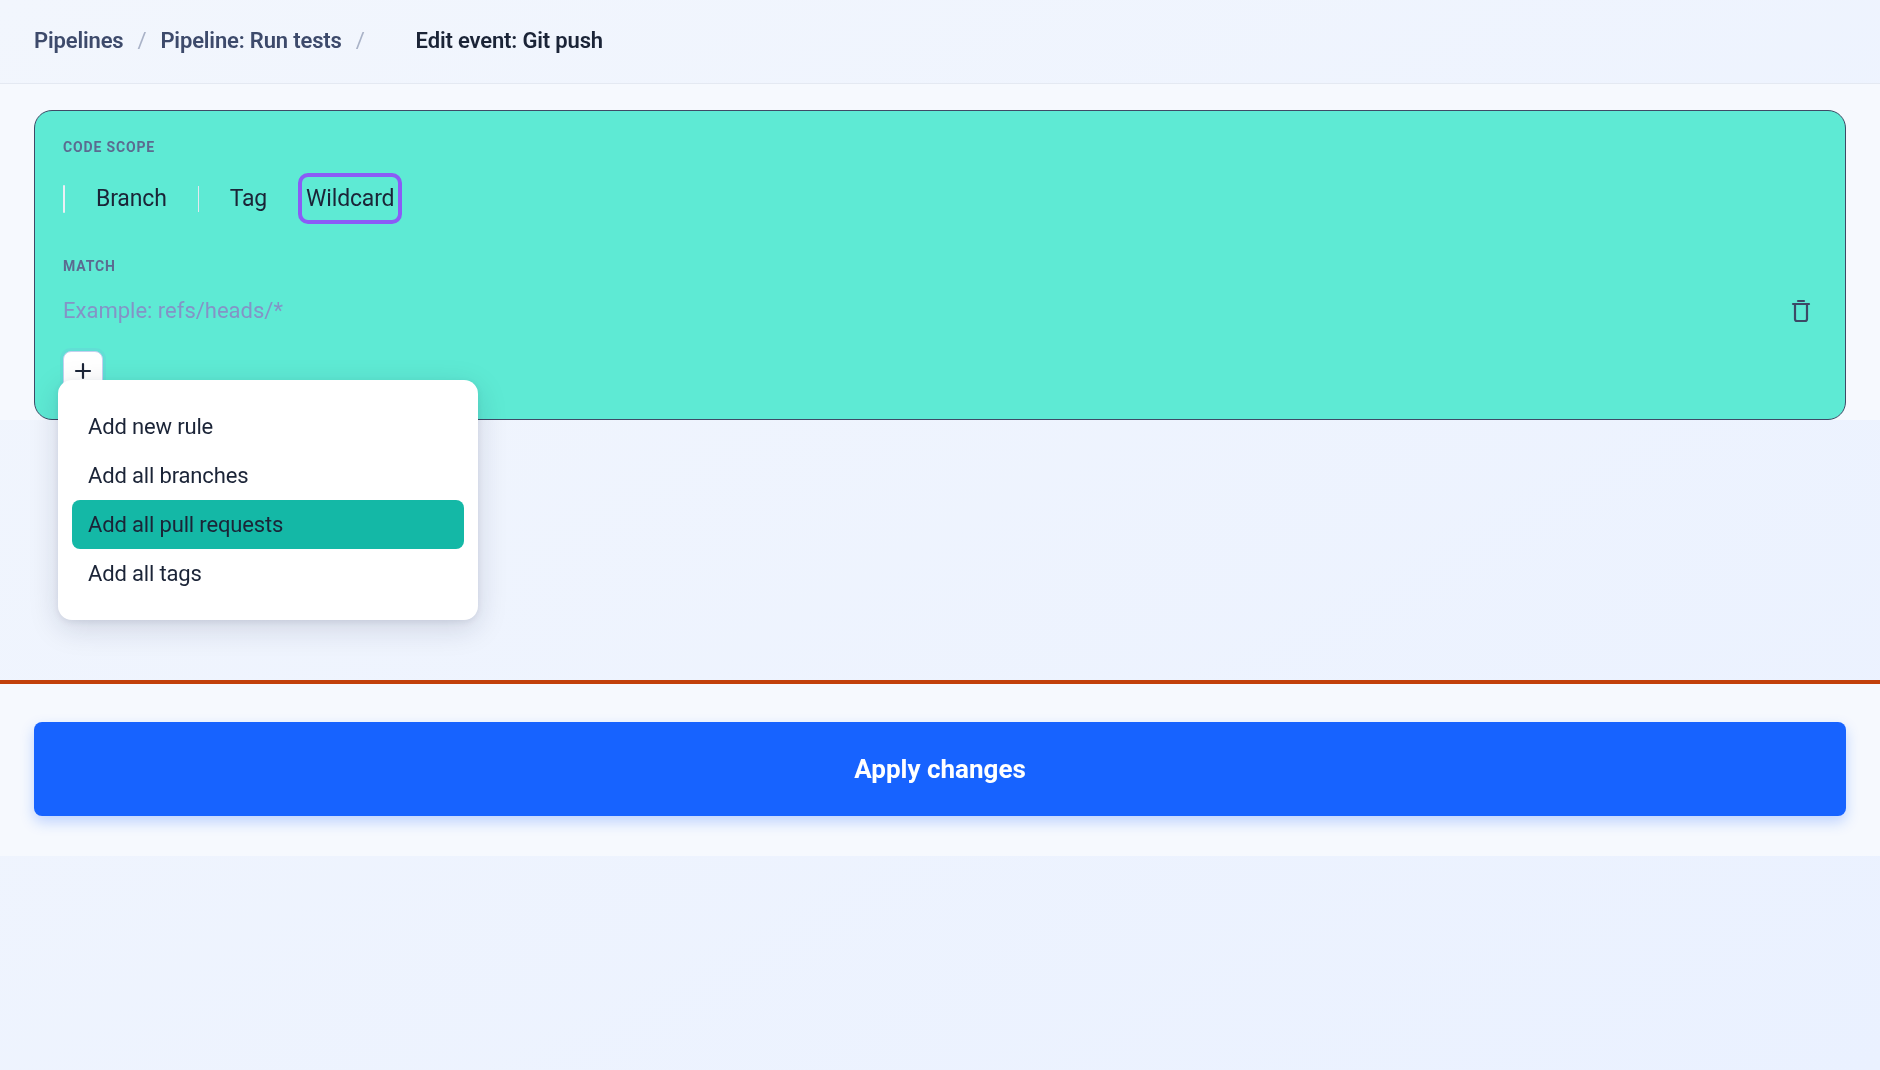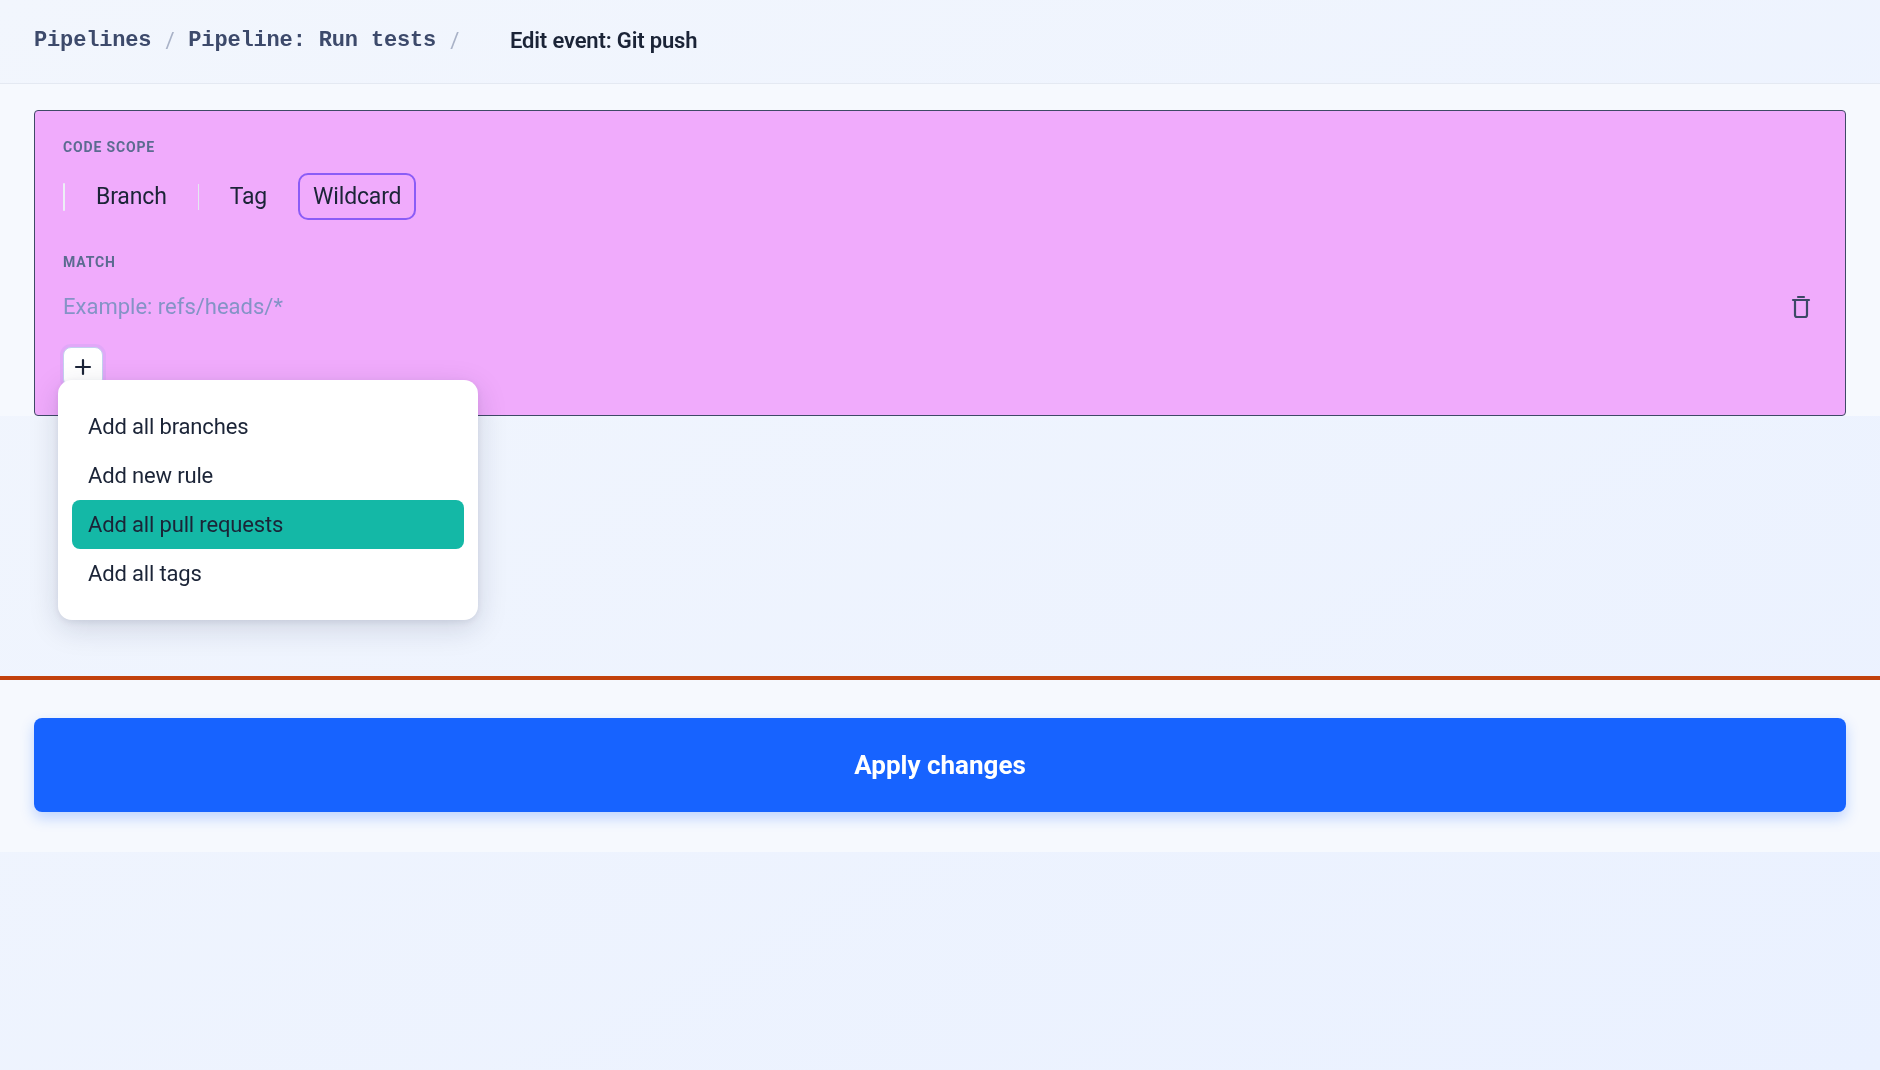--- a/index.html
+++ b/index.html
@@ -19,39 +19,38 @@
     .breadcrumb {
       display: flex;
       align-items: center;
       gap: 14px;
       font-size: 22px;
       font-weight: 600;
     }
     .breadcrumb-link {
       color: #3d4a6b;
       cursor: pointer;
-      font-family: Liberation Mono, monospace;
     }
     .breadcrumb-sep {
       color: #a9b2c7;
       font-weight: 400;
     }
     .breadcrumb-current {
       color: #1b2437;
       margin-left: 37px;
     }
     .main-area {
       background: #f6f9fe;
       border-top: 1px solid #e4e9f2;
       padding: 26px 34px 0 34px;
     }
     .panel {
-      background: #f0abfc;
+      background: #5eead4;
       border: 1px solid #3f4a66;
-      border-radius: 4px;
+      border-radius: 18px;
       padding: 28px 28px 28px 28px;
       position: relative;
     }
     .section-label {
       font-size: 14px;
       font-weight: 700;
       letter-spacing: 0.06em;
       color: #5b6b90;
       margin-bottom: 18px;
     }
@@ -77,22 +76,22 @@
     }
     .tab.unselected {
       border: 1px solid transparent;
     }
     .tab-divider {
       width: 1px;
       height: 26px;
       background: #e4e8f0;
     }
     .tab.selected {
-      border: 2px solid #8b5cf6;
-      padding: 10px 13px;
+      border: 4px solid #8b5cf6;
+      padding: 10px 4px;
     }
     .match-row {
       display: flex;
       align-items: center;
       gap: 12px;
       margin-bottom: 22px;
     }
     .match-input {
       flex: 1;
       border: none;
@@ -208,22 +207,22 @@
 
     <button class="add-btn">
       <svg width="18" height="18" viewBox="0 0 18 18" fill="none" stroke="currentColor" stroke-width="2.2" stroke-linecap="round">
         <line x1="9" y1="2" x2="9" y2="16"></line>
         <line x1="2" y1="9" x2="16" y2="9"></line>
       </svg>
     </button>
   </div>
 
   <div class="dropdown">
+    <div class="dropdown-item">Add new rule</div>
     <div class="dropdown-item">Add all branches</div>
-    <div class="dropdown-item">Add new rule</div>
     <div class="dropdown-item highlight">Add all pull requests</div>
     <div class="dropdown-item">Add all tags</div>
   </div>
 </div>
 
 <div class="footer-bar">
   <button class="apply-btn">Apply changes</button>
 </div>
 
 </body></html>

